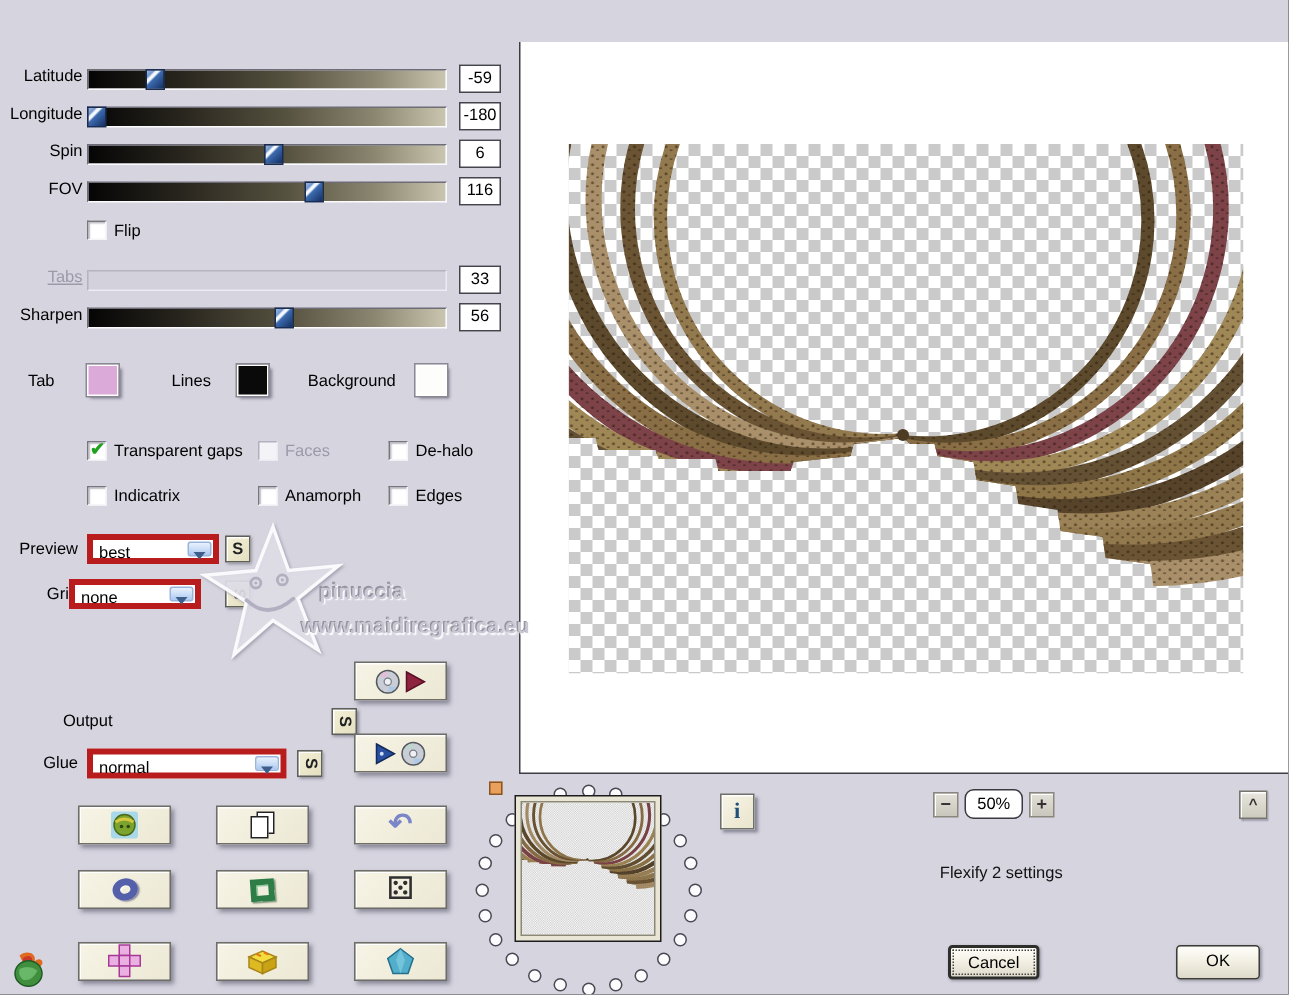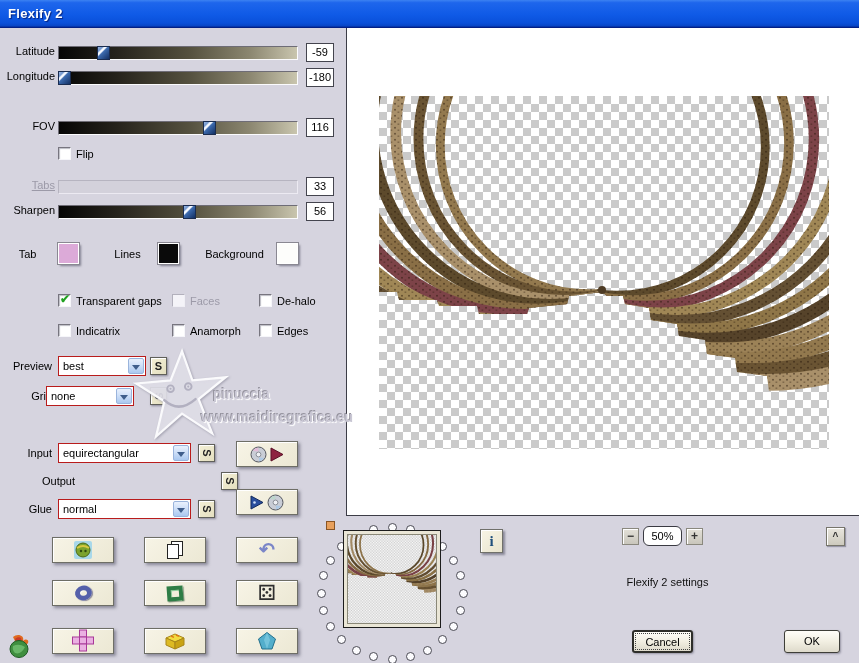--- a/index.html
+++ b/index.html
@@ -56,21 +56,21 @@
   .cblabel { position:absolute; left:18px; top:1px; white-space:nowrap; }
   .cbitem.disabled .cblabel { color:#9c9aa8; }
   .cbitem.disabled .cbox { border-color:#b2b0bc #f0eff5 #f0eff5 #b2b0bc; background:#f4f3f8; box-shadow:none; }
   
   .swlabel { position:absolute; top:248px; text-align:center; }
   .swatch { position:absolute; top:243px; width:21px; height:21px; border:1px solid #fff;
             outline:1px solid #8a8892; box-shadow:2px 2px 2px rgba(60,60,80,.55); }
   
   .ddlabel { position:absolute; width:52px; text-align:right; top:4px; left:0; }
   .dd {
-    position:absolute; height:20px; background:#fff; border:1px solid #b91c1c;
+    position:absolute; height:20px; background:#fff; border:4px solid #b91c1c;
   }
   .dd .txt { position:absolute; left:4px; top:3px; white-space:nowrap; }
   .dd .arrow {
     position:absolute; right:1px; top:1px; bottom:1px; width:16px; border-radius:2px;
     background:linear-gradient(180deg,#e9f1fd 0%,#cfe0f8 45%,#aac8f0 100%);
     border:1px solid #9ab4dc;
   }
   .dd .arrow i { position:absolute; left:3px; top:6px; width:0; height:0;
     border-left:4px solid transparent; border-right:4px solid transparent; border-top:5px solid #3f5e8c; }
   .sbtn {
@@ -141,23 +141,20 @@
   .wm-text { position:absolute; font-size:14px; font-weight:bold; color:#c9c7d4;
              text-shadow:-1px -1px 0 #96949f, 1px 1px 1px #ffffff; white-space:nowrap; }
   
   .icon-svg { display:block; }
 </style>
 </head>
 <body>
 
 <div id="root">
 
-  <div class="titlebar">
-    <div class="title">Flexify 2</div>
-  </div>
 
   <div class="preview-panel">
     <div class="render-box" id="render-main">
         <svg viewBox="0 0 450 353" preserveAspectRatio="none" width="100%" height="100%">
           <defs>
             <pattern id="mck" width="16" height="16" patternUnits="userSpaceOnUse">
               <rect width="16" height="16" fill="#ffffff"></rect>
               <rect width="8" height="8" fill="#cacaca"></rect>
               <rect x="8" y="8" width="8" height="8" fill="#cacaca"></rect>
             </pattern>
@@ -226,20 +223,26 @@
     <div class="strack"></div>
     <div class="sthumb" style="left: 96.59px;"></div>
     <div class="sval">-59</div>
   </div>
   <div class="srow" style="top:68px">
     <div class="slabel">Longitude</div>
     <div class="strack"></div>
     <div class="sthumb" style="left: 58px;"></div>
     <div class="sval">-180</div>
   </div>
+  <div class="srow" style="top:93px">
+    <div class="slabel">Spin</div>
+    <div class="strack"></div>
+    <div class="sthumb" style="left: 176.04px;"></div>
+    <div class="sval">6</div>
+  </div>
   <div class="srow" style="top:118px">
     <div class="slabel">FOV</div>
     <div class="strack"></div>
     <div class="sthumb" style="left: 203.28px;"></div>
     <div class="sval">116</div>
   </div>
 
   <div class="cbitem" style="left:58px; top:147px;">
     <div class="cbox"></div>
     <div class="cblabel">Flip</div>
@@ -319,30 +322,20 @@
     <div class="ddlabel">Grid</div>
     <div class="dd" style="left:46px; top:0; width:88px;">
       <span class="txt">none</span>
       <span class="arrow">
           <i></i>
         </span>
     </div>
     <div class="sbtn rot" style="left:150px; top:1px;"><span>S</span></div>
   </div>
 
-  <div class="srow" style="top:443px; height:22px;">
-    <div class="ddlabel">Input</div>
-    <div class="dd" style="left:58px; top:0; width:133px;">
-      <span class="txt">equirectangular</span>
-      <span class="arrow">
-          <i></i>
-        </span>
-    </div>
-    <div class="sbtn rot" style="left:198px; top:1px;"><span>S</span></div>
-  </div>
   <div class="srow" style="top:471px; height:22px;margin-left:23px;">
     <div class="ddlabel">Output</div>
     <div class="sbtn rot" style="left:198px; top:1px;"><span>S</span></div>
   </div>
   <div class="srow" style="top:499px; height:22px;">
     <div class="ddlabel">Glue</div>
     <div class="dd" style="left:58px; top:0; width:133px;">
       <span class="txt">normal</span>
       <span class="arrow">
           <i></i>

